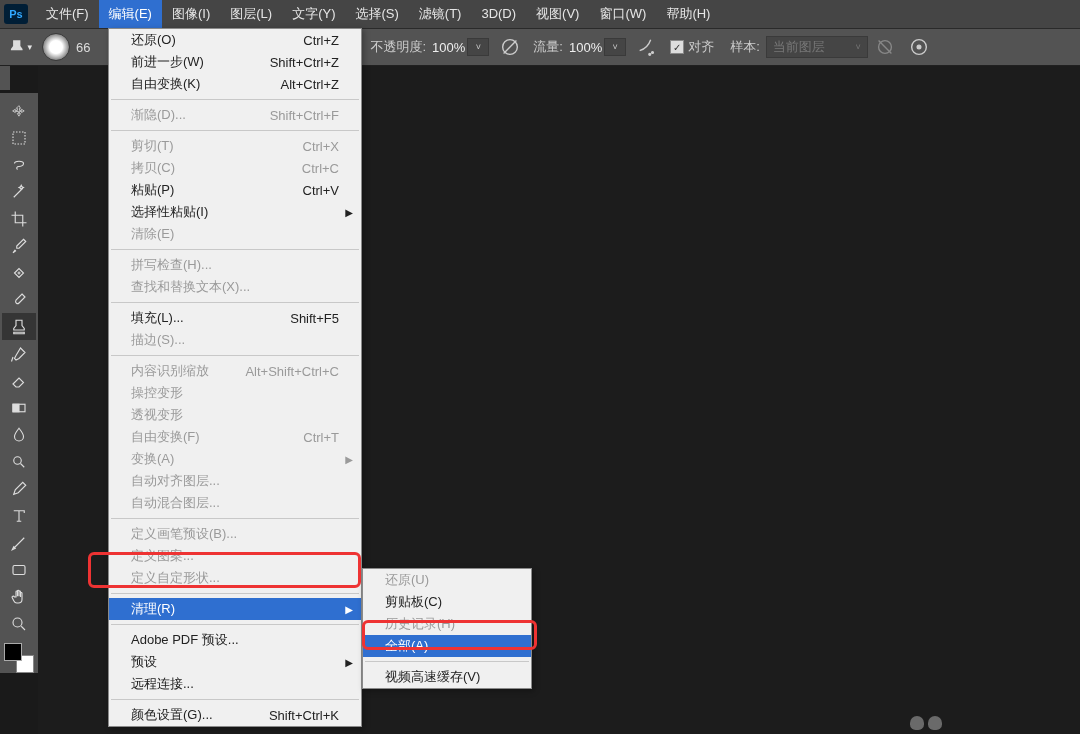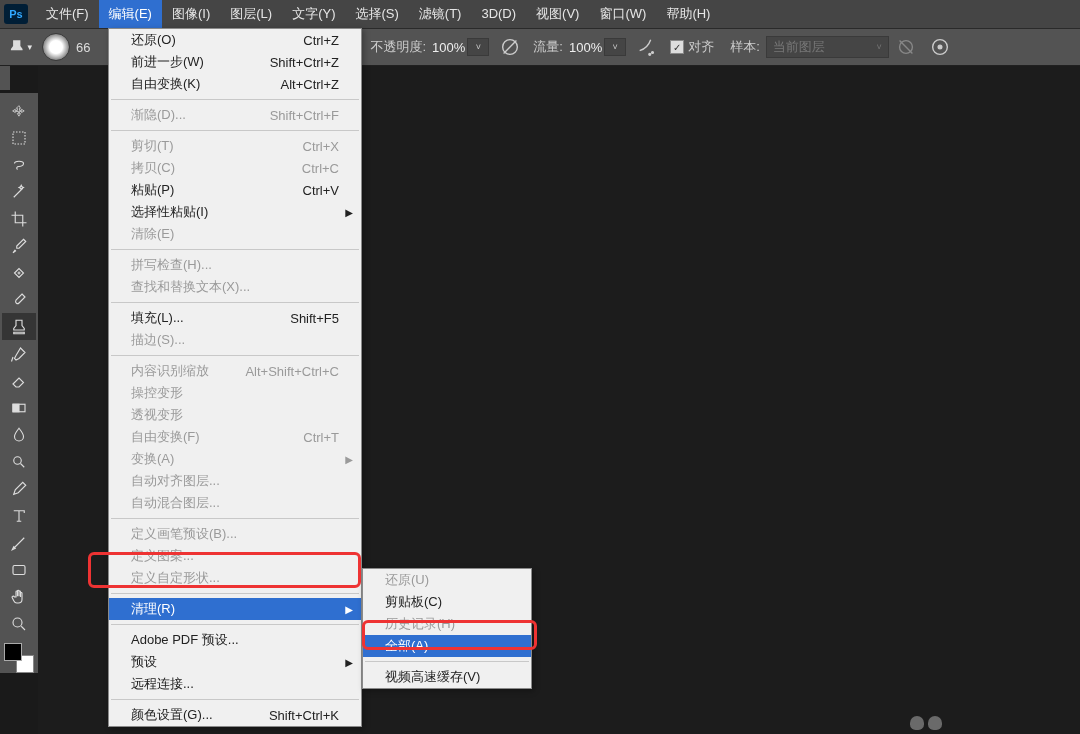--- a/index.html
+++ b/index.html
@@ -11,21 +11,21 @@
 .optbar{height:38px;background:#535353;display:flex;align-items:center;border-top:1px solid #2a2a2a;border-bottom:1px solid #202020;padding-left:8px;color:#e6e6e6}
 .stamp{width:24px;height:24px;margin-right:4px;display:flex;align-items:center;justify-content:center}
 .chev{font-size:9px;margin-left:2px}
 .brushprev{width:28px;height:28px;border:1px solid #3a3a3a;border-radius:50%;background:radial-gradient(circle,#fff 0%,#fff 35%,#888 70%,#535353 100%);margin:0 6px}
 .brushsize{font-size:13px;color:#ddd;margin-right:280px}
 .lbl{margin-right:6px;color:#ccc}
 .pct{background:transparent;color:#eee;margin-right:2px}
 .drop{width:22px;height:18px;border:1px solid #3a3a3a;background:#454545;display:flex;align-items:center;justify-content:center;font-size:9px;margin-right:10px;color:#ccc}
 .iconbtn{width:22px;height:22px;display:flex;align-items:center;justify-content:center;margin-right:12px;color:#ccc}
 .chk{width:14px;height:14px;border:1px solid #888;background:#ddd;display:flex;align-items:center;justify-content:center;margin-right:4px;font-size:10px;color:#333}
-.sample{width:123px;height:22px;border:1px solid #3a3a3a;background:#454545;display:flex;align-items:center;padding:0 6px;color:#777;margin-right:6px}
+.sample{width:102px;height:22px;border:1px solid #3a3a3a;background:#454545;display:flex;align-items:center;padding:0 6px;color:#777;margin-right:6px}
 .workarea{position:absolute;left:38px;right:0;top:66px;bottom:0;background:#1c1c1c}
 .rot{position:absolute;left:0;top:66px;width:10px;height:24px;background:#535353}
 .toolcol{position:absolute;left:0;top:93px;width:38px;background:#535353;padding-top:4px}
 .tool{width:34px;height:27px;margin:0 auto;display:flex;align-items:center;justify-content:center;color:#ddd;position:relative}
 .tool.sel{background:#353535}
 .tool svg{width:18px;height:18px}
 .swatches{position:relative;width:30px;height:30px;margin:6px auto 0}
 .sw{position:absolute;width:18px;height:18px;border:1px solid #888}
 .sw.f{left:0;top:0;background:#000;z-index:2;border-color:#aaa}
 .sw.b{right:0;bottom:0;background:#fff}

